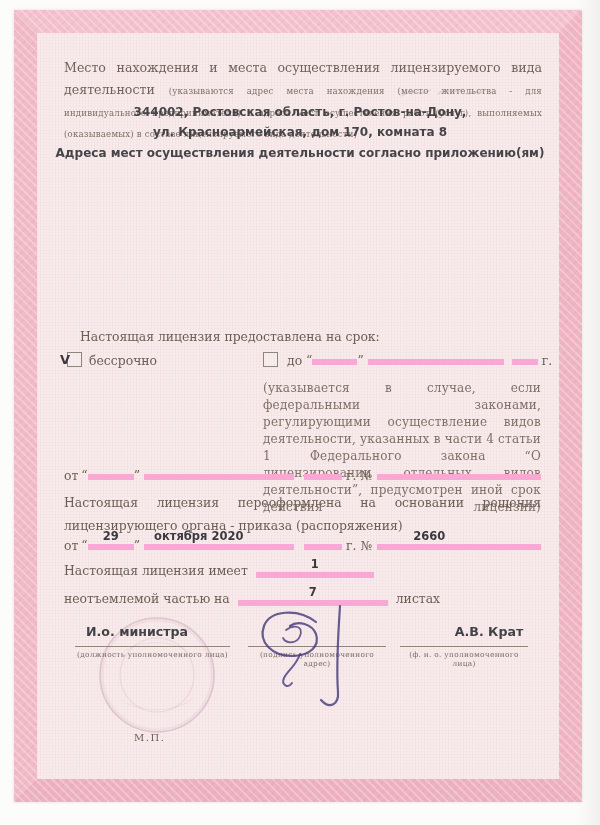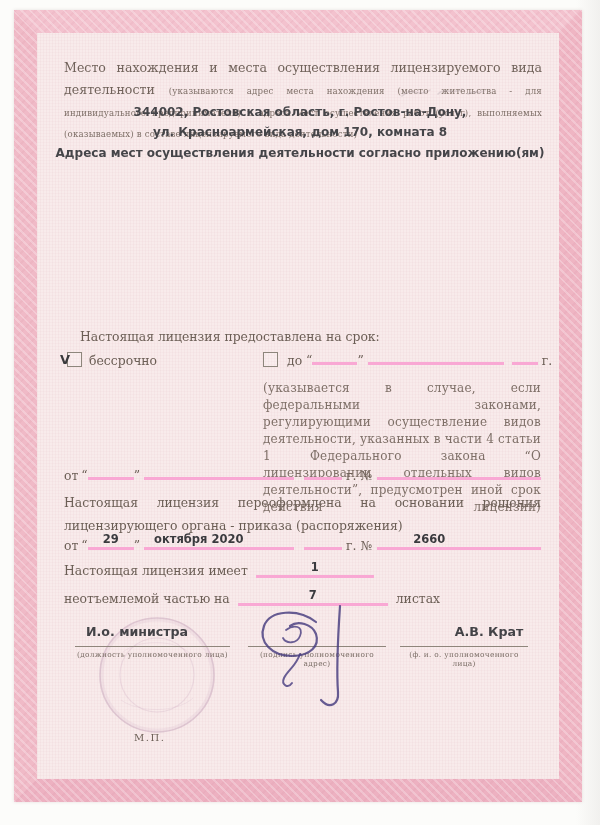--- a/index.html
+++ b/index.html
@@ -35,21 +35,21 @@
   .para1 { position:absolute; left:64px; top:56px; width:478px; text-align:justify; line-height:1.36; margin:0; }
   .para1 .lead { font-size:12.6px; color:#70625a; }
   .para1 .pnote { font-size:8.6px; color:#7e6f67; letter-spacing:.2px; }
 
   .addr { position:absolute; left:40px; width:520px; text-align:center;
           font-family:"DejaVu Sans",sans-serif; font-weight:700; font-size:12px; color:#454549; }
 
   .term-title { position:absolute; left:80px; top:329px;text-align:right; }
 
   .row { position:absolute; display:flex; align-items:flex-end; }
-  .blank { position:relative; border-bottom:3px solid #f9a8d4; height:2px; margin-bottom:3px; display:inline-block; }
+  .blank { position:relative; border-bottom:6px solid #f9a8d4; height:2px; margin-bottom:3px; display:inline-block; }
   .blank .val { position:absolute; bottom:1px; white-space:nowrap;
                 font-family:"DejaVu Sans",sans-serif; font-weight:700; font-size:11.5px; color:#3a3a3e; }
   .val.center { left:50%; transform:translateX(-50%); }
   .grow { flex:1; }
   .cb { width:15px; height:15px; border:1px solid #8d867c; display:inline-block; box-sizing:border-box; margin-bottom:1px; background:rgba(255,255,255,.15); }
   .vmark { font-family:"DejaVu Sans",sans-serif; font-weight:700; font-size:13px; color:#3a3a3c; margin-right:-3px; margin-bottom:1px; z-index:2; }
 
   .small-note { position:absolute; left:263px; top:380px; width:278px;
         font-size:12px; line-height:1.42; letter-spacing:.2px; color:#7e6f67;
         text-align:justify; text-align-last:justify; }

